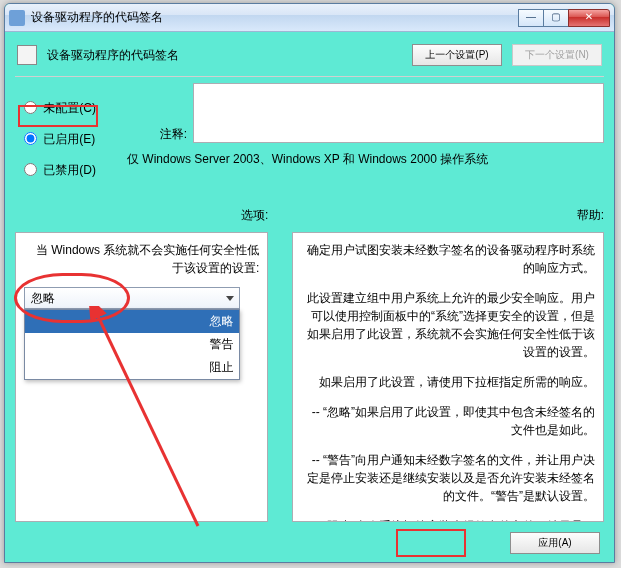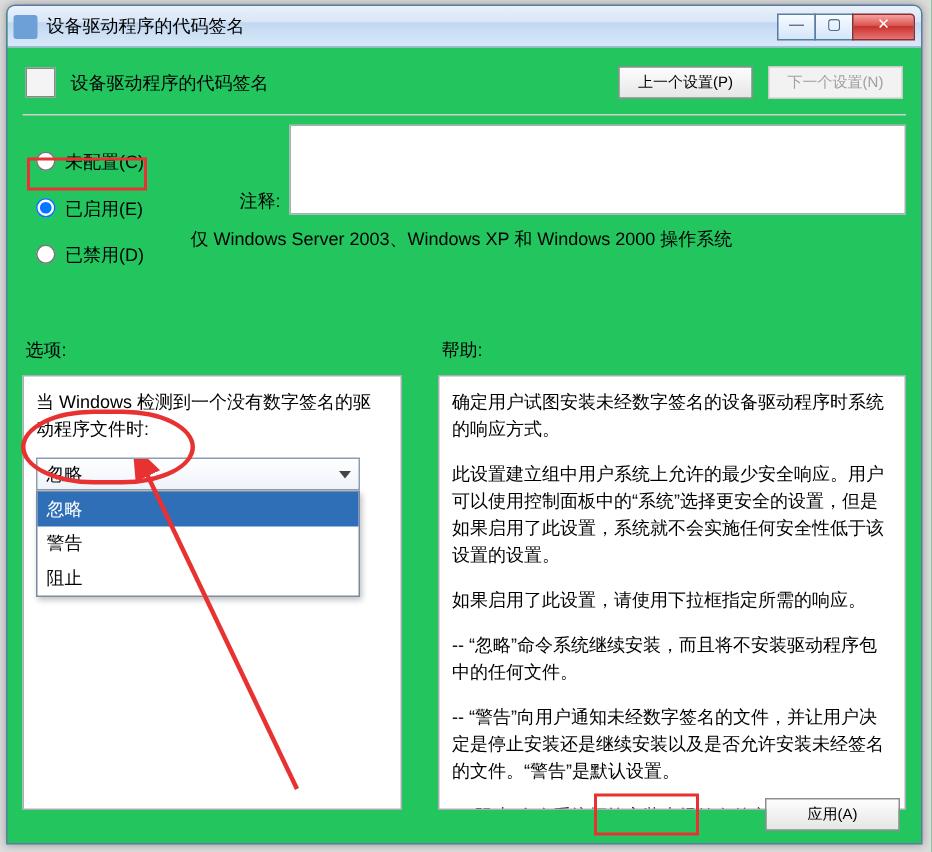--- a/index.html
+++ b/index.html
@@ -12,21 +12,21 @@
     height: 568px;
     overflow: hidden;
     position: relative;
   }
   .window {
     position: absolute;
     left: 4px; top: 3px;
     width: 611px; height: 560px;
     border: 1px solid #5a7ca0;
     border-radius: 6px 6px 0 0;
-    background: #22c55e;
+    background: #5eead4;
     box-shadow: 0 0 6px rgba(0,0,0,0.3);
     overflow: hidden;
   }
   .titlebar {
     height: 28px;
     background: linear-gradient(#e9f1fb 0%, #d9e6f7 40%, #c1d7f0 41%, #d9e9fb 100%);
     border-bottom: 1px solid #9db6d4;
     display: flex;
     align-items: center;
     padding: 0 4px;
@@ -108,21 +108,22 @@
   .row .comment {
     flex: 1;
     height: 60px;
     border: 1px solid #abadb3;
     background: #fff;
   }
   .row .plat { padding-top: 2px; }
   .columns {
     display: flex;
     gap: 24px;
-    margin-top: 34px;
+    margin-top: 16px;
+    text-align: right;
   }
   .col {
     flex: 1;
     display: flex;
     flex-direction: column;
   }
   .col .colhead {
     margin: 0 0 8px 2px;
   }
   .panel {
@@ -246,41 +247,41 @@
         <div class="row">
           <div class="plat">仅 Windows Server 2003、Windows XP 和 Windows 2000 操作系统</div>
         </div>
       </div>
     </div>
 
     <div class="columns">
       <div class="col left">
         <div class="colhead">选项:</div>
         <div class="panel">
-          <div style="line-height:1.5;">当 Windows 检测到一个没有数字签名的驱动程序文件时:</div>
+          <div style="line-height:1.5;">当 Windows 系统就不会实施任何安全性低于该设置的设置:</div>
           <div class="combo-wrap">
             <div class="combo">
               <span>忽略</span>
             </div>
             <div class="dropdown">
               <div class="sel">忽略</div>
               <div>警告</div>
               <div>阻止</div>
             </div>
           </div>
         </div>
       </div>
 
       <div class="col right">
         <div class="colhead">帮助:</div>
         <div class="panel help">
           <p>确定用户试图安装未经数字签名的设备驱动程序时系统的响应方式。</p>
           <p>此设置建立组中用户系统上允许的最少安全响应。用户可以使用控制面板中的“系统”选择更安全的设置，但是如果启用了此设置，系统就不会实施任何安全性低于该设置的设置。</p>
           <p>如果启用了此设置，请使用下拉框指定所需的响应。</p>
-          <p>-- “忽略”命令系统继续安装，而且将不安装驱动程序包中的任何文件。</p>
+          <p>-- “忽略”如果启用了此设置，即使其中包含未经签名的文件也是如此。</p>
           <p>-- “警告”向用户通知未经数字签名的文件，并让用户决定是停止安装还是继续安装以及是否允许安装未经签名的文件。“警告”是默认设置。</p>
           <p>-- “阻止”命令系统拒绝安装未经签名的文件。结果是，安装将停止，而且将不安装驱动程序包中的任何文件。</p>
         </div>
       </div>
     </div>
 
   </div>
 
   <div class="footer">
     <div class="btn">应用(A)</div>

